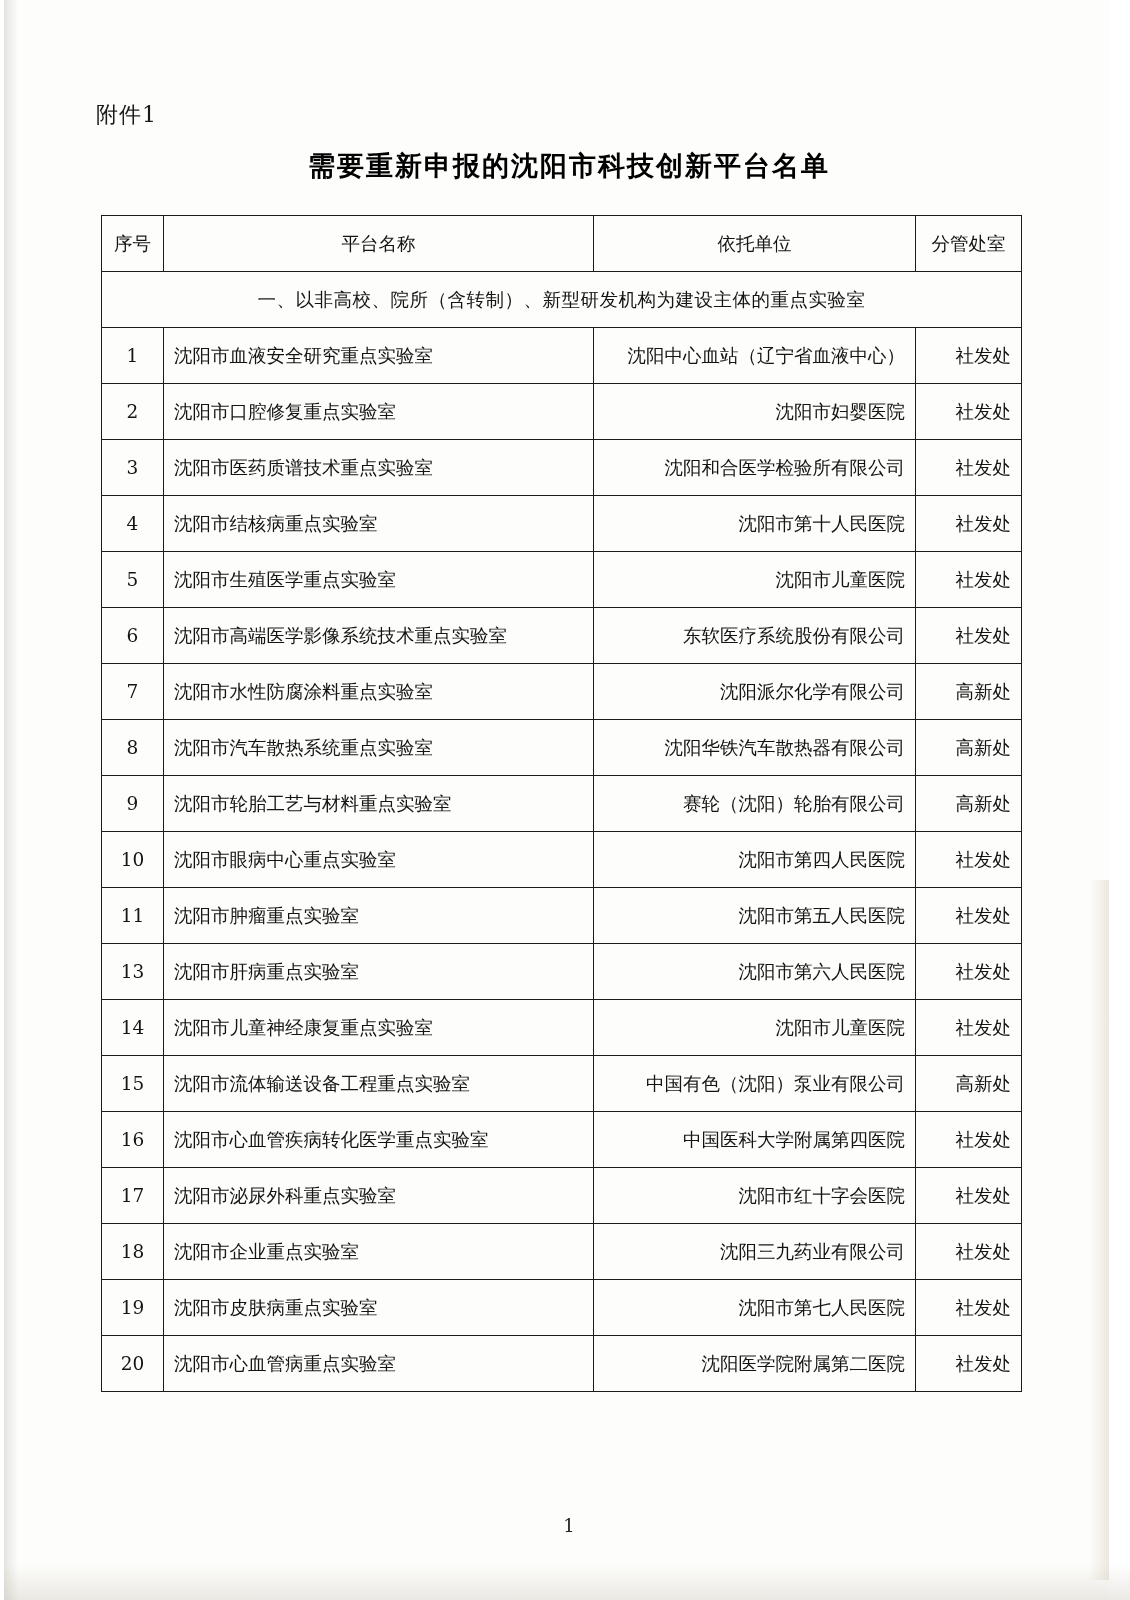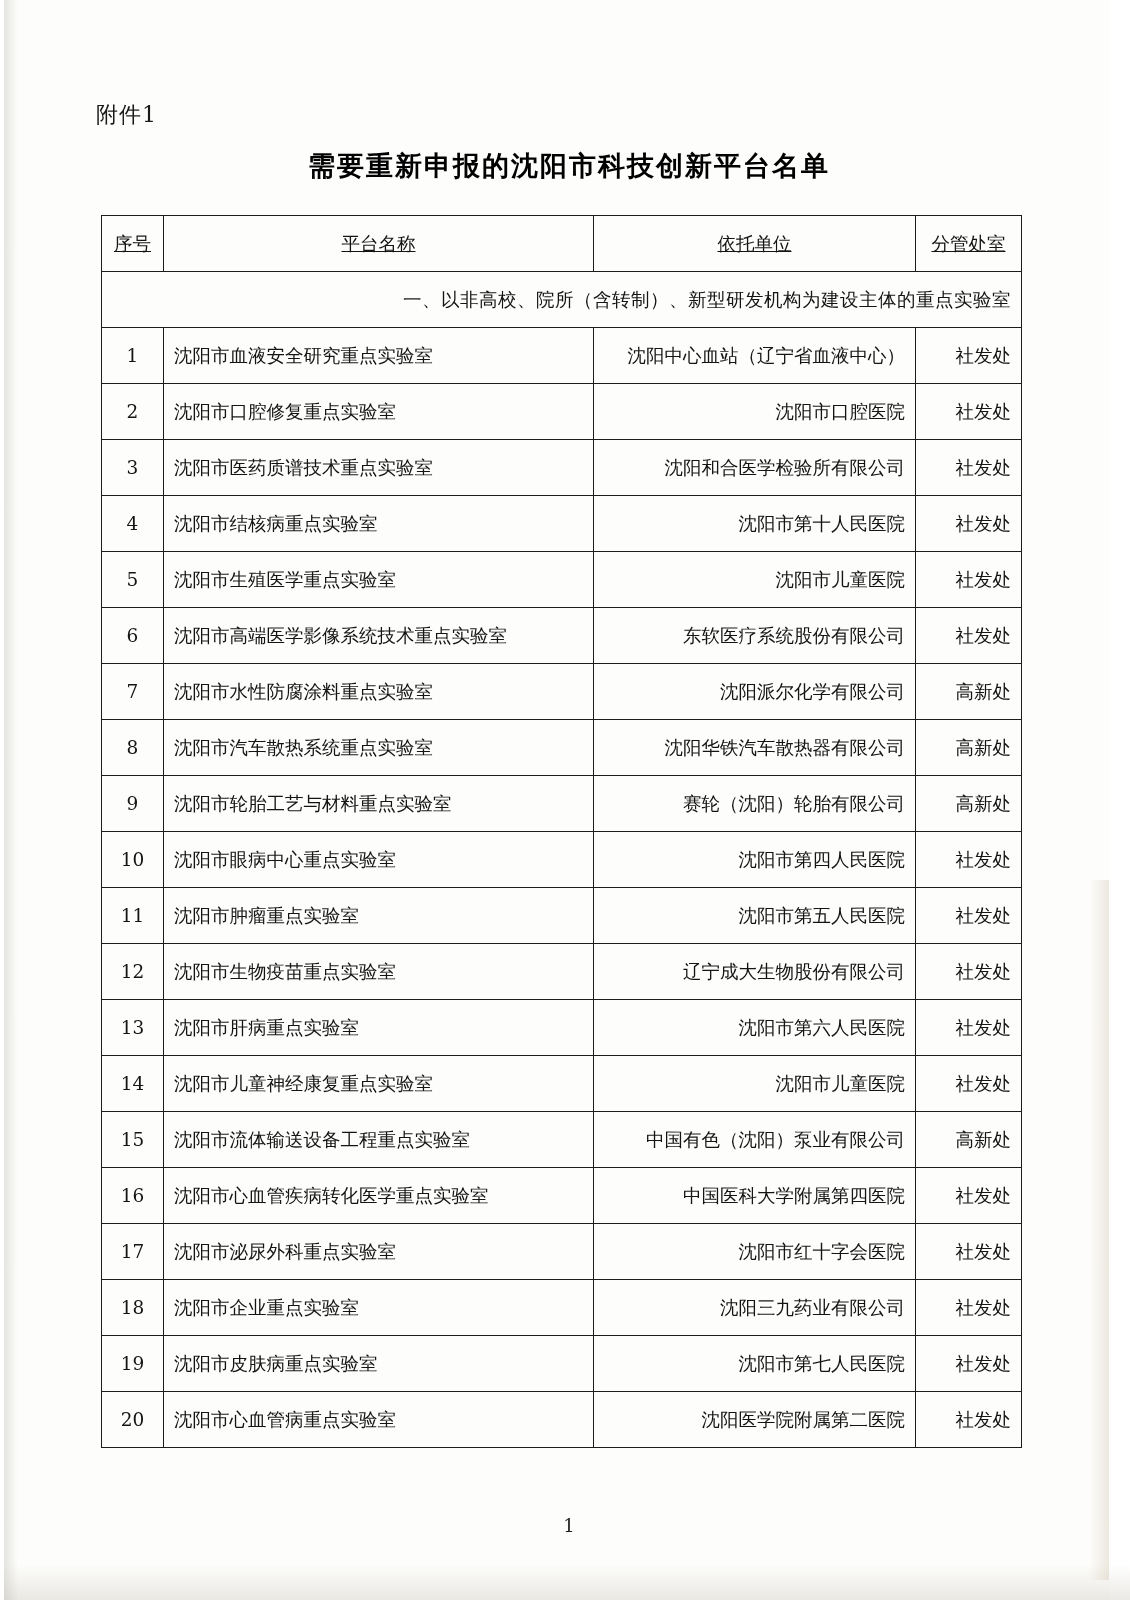--- a/index.html
+++ b/index.html
@@ -62,24 +62,23 @@
   .col-no { width: 62px; text-align: center; }
   .col-name { width: 430px; text-align: left; }
   .col-unit { width: 322px; text-align: right; }
   .col-dept { width: 106px; text-align: right; }
 
   thead td {
     text-align: center !important;
     font-weight: bold;
     height: 58px;
     font-size: 19.5px;
-    text-decoration: underline;
   }
   .section-row td {
-    text-align: right;
+    text-align: center;
     font-weight: bold;
     height: 52px;
     font-size: 19px;
     padding-left: 14px;
     letter-spacing: 0.5px;
   }
   .cell-name { padding-left: 16px; }
   .cell-unit { padding-left: 14px; }
   .page-number {
     position: absolute;
@@ -147,21 +146,21 @@
       </tr>
     <tr>
           <td class="col-no">1</td>
           <td class="col-name cell-name">沈阳市血液安全研究重点实验室</td>
           <td class="col-unit cell-unit">沈阳中心血站（辽宁省血液中心）</td>
           <td class="col-dept">社发处</td>
         </tr>
         <tr>
           <td class="col-no">2</td>
           <td class="col-name cell-name">沈阳市口腔修复重点实验室</td>
-          <td class="col-unit cell-unit">沈阳市口腔医院</td>
+          <td class="col-unit cell-unit">沈阳市妇婴医院</td>
           <td class="col-dept">社发处</td>
         </tr>
         <tr>
           <td class="col-no">3</td>
           <td class="col-name cell-name">沈阳市医药质谱技术重点实验室</td>
           <td class="col-unit cell-unit">沈阳和合医学检验所有限公司</td>
           <td class="col-dept">社发处</td>
         </tr>
         <tr>
           <td class="col-no">4</td>
@@ -205,26 +204,20 @@
           <td class="col-unit cell-unit">沈阳市第四人民医院</td>
           <td class="col-dept">社发处</td>
         </tr>
         <tr>
           <td class="col-no">11</td>
           <td class="col-name cell-name">沈阳市肿瘤重点实验室</td>
           <td class="col-unit cell-unit">沈阳市第五人民医院</td>
           <td class="col-dept">社发处</td>
         </tr>
         <tr>
-          <td class="col-no">12</td>
-          <td class="col-name cell-name">沈阳市生物疫苗重点实验室</td>
-          <td class="col-unit cell-unit">辽宁成大生物股份有限公司</td>
-          <td class="col-dept">社发处</td>
-        </tr>
-        <tr>
           <td class="col-no">13</td>
           <td class="col-name cell-name">沈阳市肝病重点实验室</td>
           <td class="col-unit cell-unit">沈阳市第六人民医院</td>
           <td class="col-dept">社发处</td>
         </tr>
         <tr>
           <td class="col-no">14</td>
           <td class="col-name cell-name">沈阳市儿童神经康复重点实验室</td>
           <td class="col-unit cell-unit">沈阳市儿童医院</td>
           <td class="col-dept">社发处</td>

